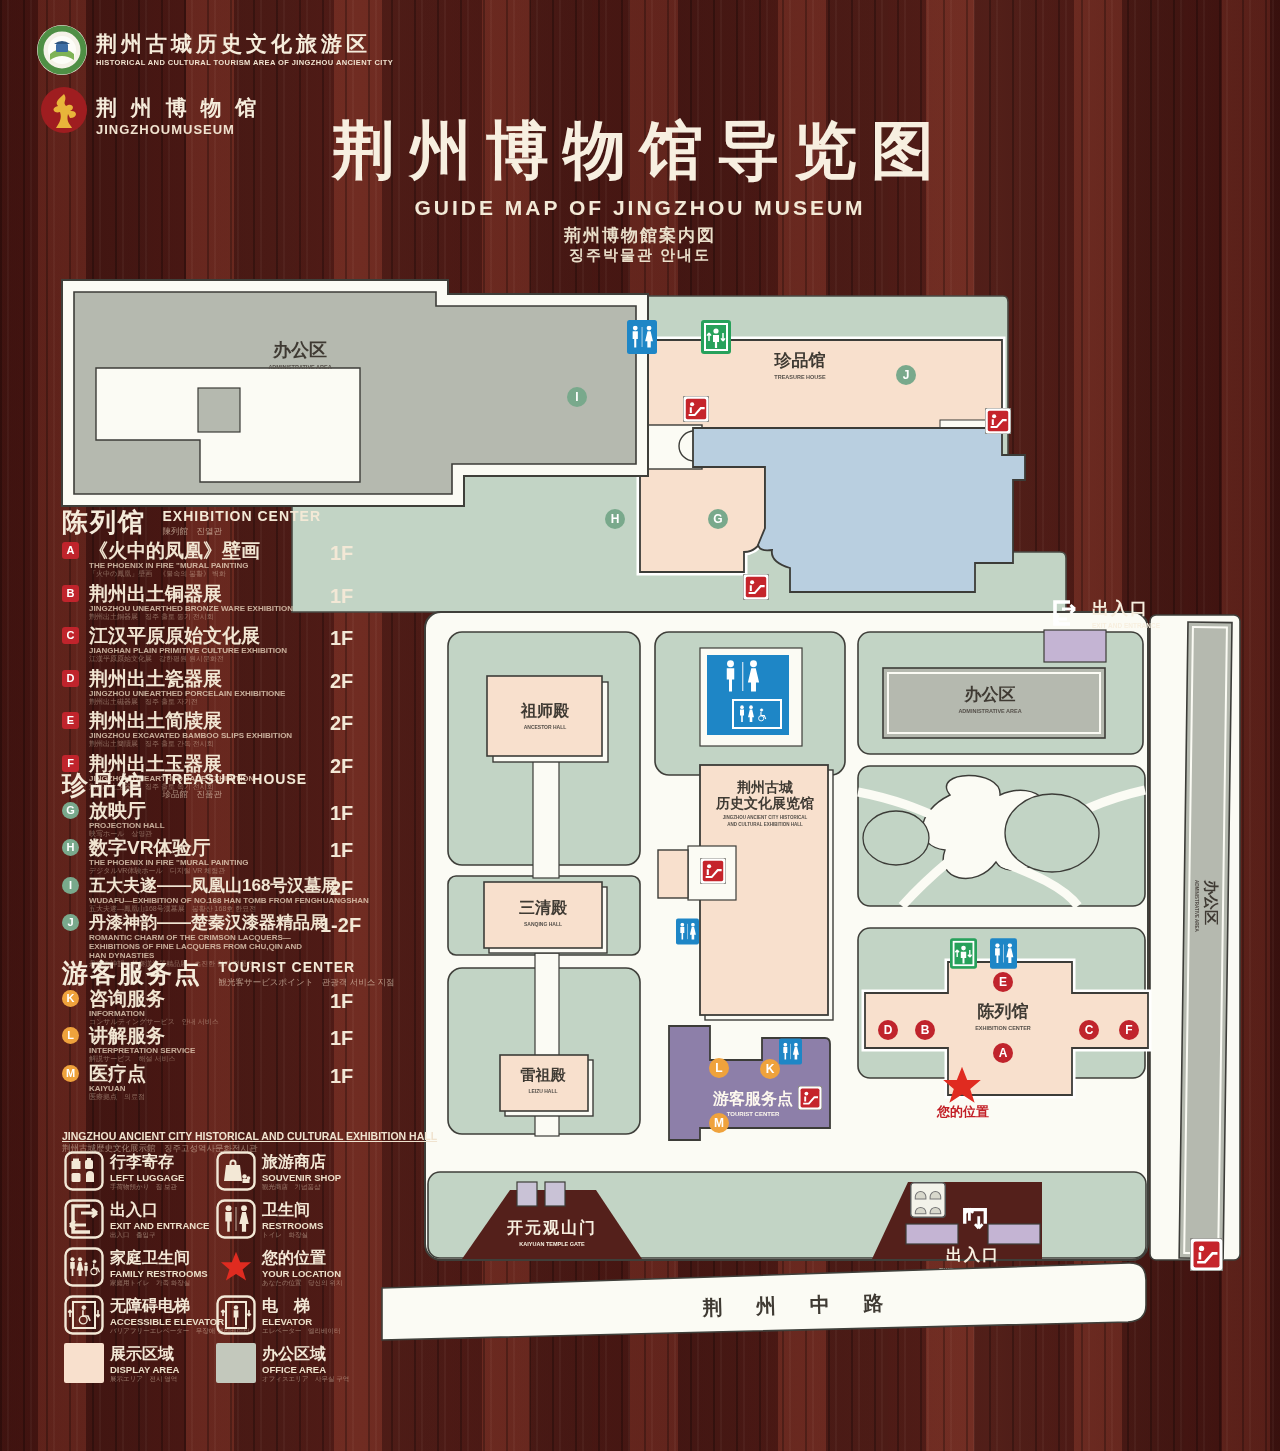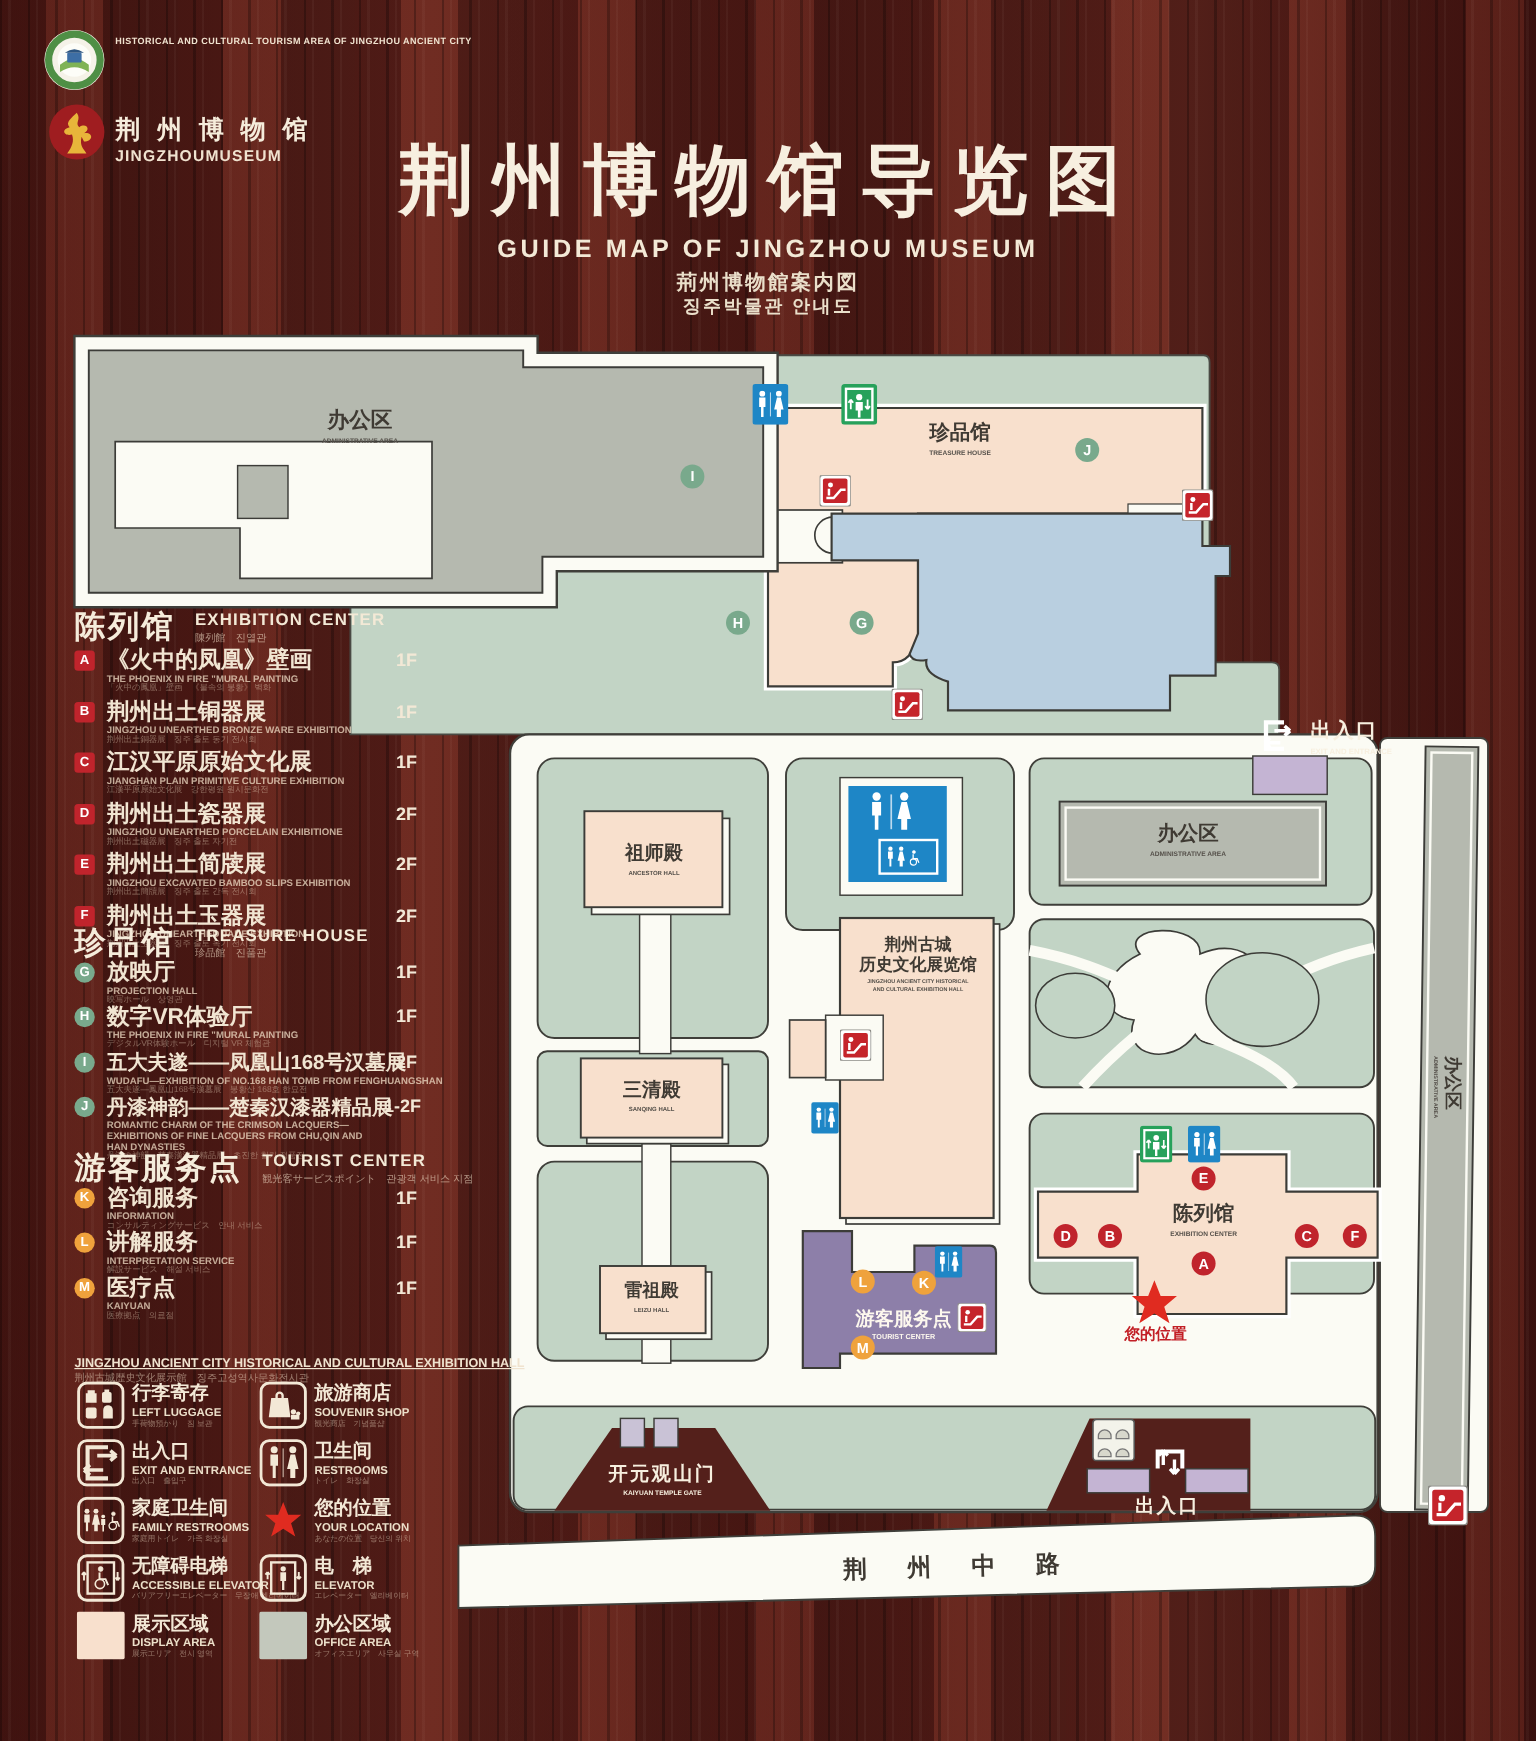--- a/index.html
+++ b/index.html
@@ -31,21 +31,21 @@
   .lg-item{position:absolute;left:0;width:360px;}
   .badge{position:absolute;left:0;top:1px;width:17px;height:17px;text-align:center;line-height:17px;
          font-size:11px;font-weight:900;color:#fff;}
   .badge.sq{background:#c0242c;border-radius:3px;}
   .badge.gr{background:#79a98c;border-radius:50%;}
   .badge.or{background:#efa23c;border-radius:50%;}
   .lg-lines{position:absolute;left:27px;top:0;width:240px;}
   .lg-zh{font-size:19px;line-height:20px;font-weight:700;color:#f1e5d2;white-space:nowrap;}
   .lg-en{font-size:8px;line-height:9px;font-weight:700;color:rgba(240,222,198,.75);white-space:nowrap;}
   .lg-sub{font-size:7px;line-height:8px;color:rgba(240,222,198,.4);white-space:nowrap;}
-  .lg-floor{position:absolute;left:268px;top:1px;font-size:15px;font-weight:900;color:#f3e8d6;}
+  .lg-floor{position:absolute;left:268px;top:1px;font-size:20px;font-weight:900;color:#f3e8d6;}
   .hall-zh{font-size:28px;font-weight:900;color:#f5ecdb;letter-spacing:1px;white-space:nowrap;}
   .hall-en{font-size:10.5px;font-weight:900;color:#f0e3cf;white-space:nowrap;text-decoration:underline;}
   .hall-sub{font-size:8.5px;color:rgba(240,222,198,.5);white-space:nowrap;}
   .ic-cell{position:absolute;}
   .ic-text{position:absolute;left:46px;top:0;width:150px;}
   .ic-zh{font-size:16px;line-height:21px;font-weight:900;color:#f3e8d6;white-space:nowrap;}
   .ic-en{font-size:9.5px;line-height:11px;font-weight:900;color:#ecdfc9;white-space:nowrap;}
   .ic-sub{font-size:6.5px;line-height:8px;color:rgba(240,222,198,.45);white-space:nowrap;}
   
   text{font-family:"Liberation Sans","DejaVu Sans",sans-serif;}
@@ -313,20 +313,21 @@
   <svg width="52" height="56" viewBox="0 0 52 56">
     <circle cx="26" cy="28" r="25" fill="#f5f2e8"></circle>
     <circle cx="26" cy="28" r="21.5" fill="none" stroke="#4f8f45" stroke-width="6"></circle>
     <circle cx="26" cy="28" r="14" fill="#fdfdf8"></circle>
     <path d="M14 32 Q26 22 38 32 L38 38 Q26 30 14 38 Z" fill="#7fb356"></path>
     <rect x="20" y="22" width="12" height="8" rx="1" fill="#3d6ea5"></rect>
     <path d="M18 22 Q26 16 34 22 Z" fill="#2c5480"></path>
   </svg>
 </div>
 <div class="abs" style="left:96px;top:30px">
+  <div class="logo-zh">荆州古城历史文化旅游区</div>
   <div class="logo-en">HISTORICAL AND CULTURAL TOURISM AREA OF JINGZHOU ANCIENT CITY</div>
 </div>
 <div class="abs" style="left:38px;top:84px">
   <svg width="52" height="52" viewBox="0 0 52 52">
     <circle cx="26" cy="26" r="23" fill="#9f1d20"></circle>
     <path d="M26 10 C30 16 24 18 28 22 C34 18 38 24 32 27 C40 26 40 34 32 34 L30 30 C28 38 32 40 34 44 L18 44 C22 38 24 34 22 28 C16 30 12 24 20 22 C16 18 22 14 26 10 Z" fill="#e8b53a"></path>
   </svg>
 </div>
 <div class="abs" style="left:96px;top:94px">
   <div class="logo-zh">荆 州 博 物 馆</div>

